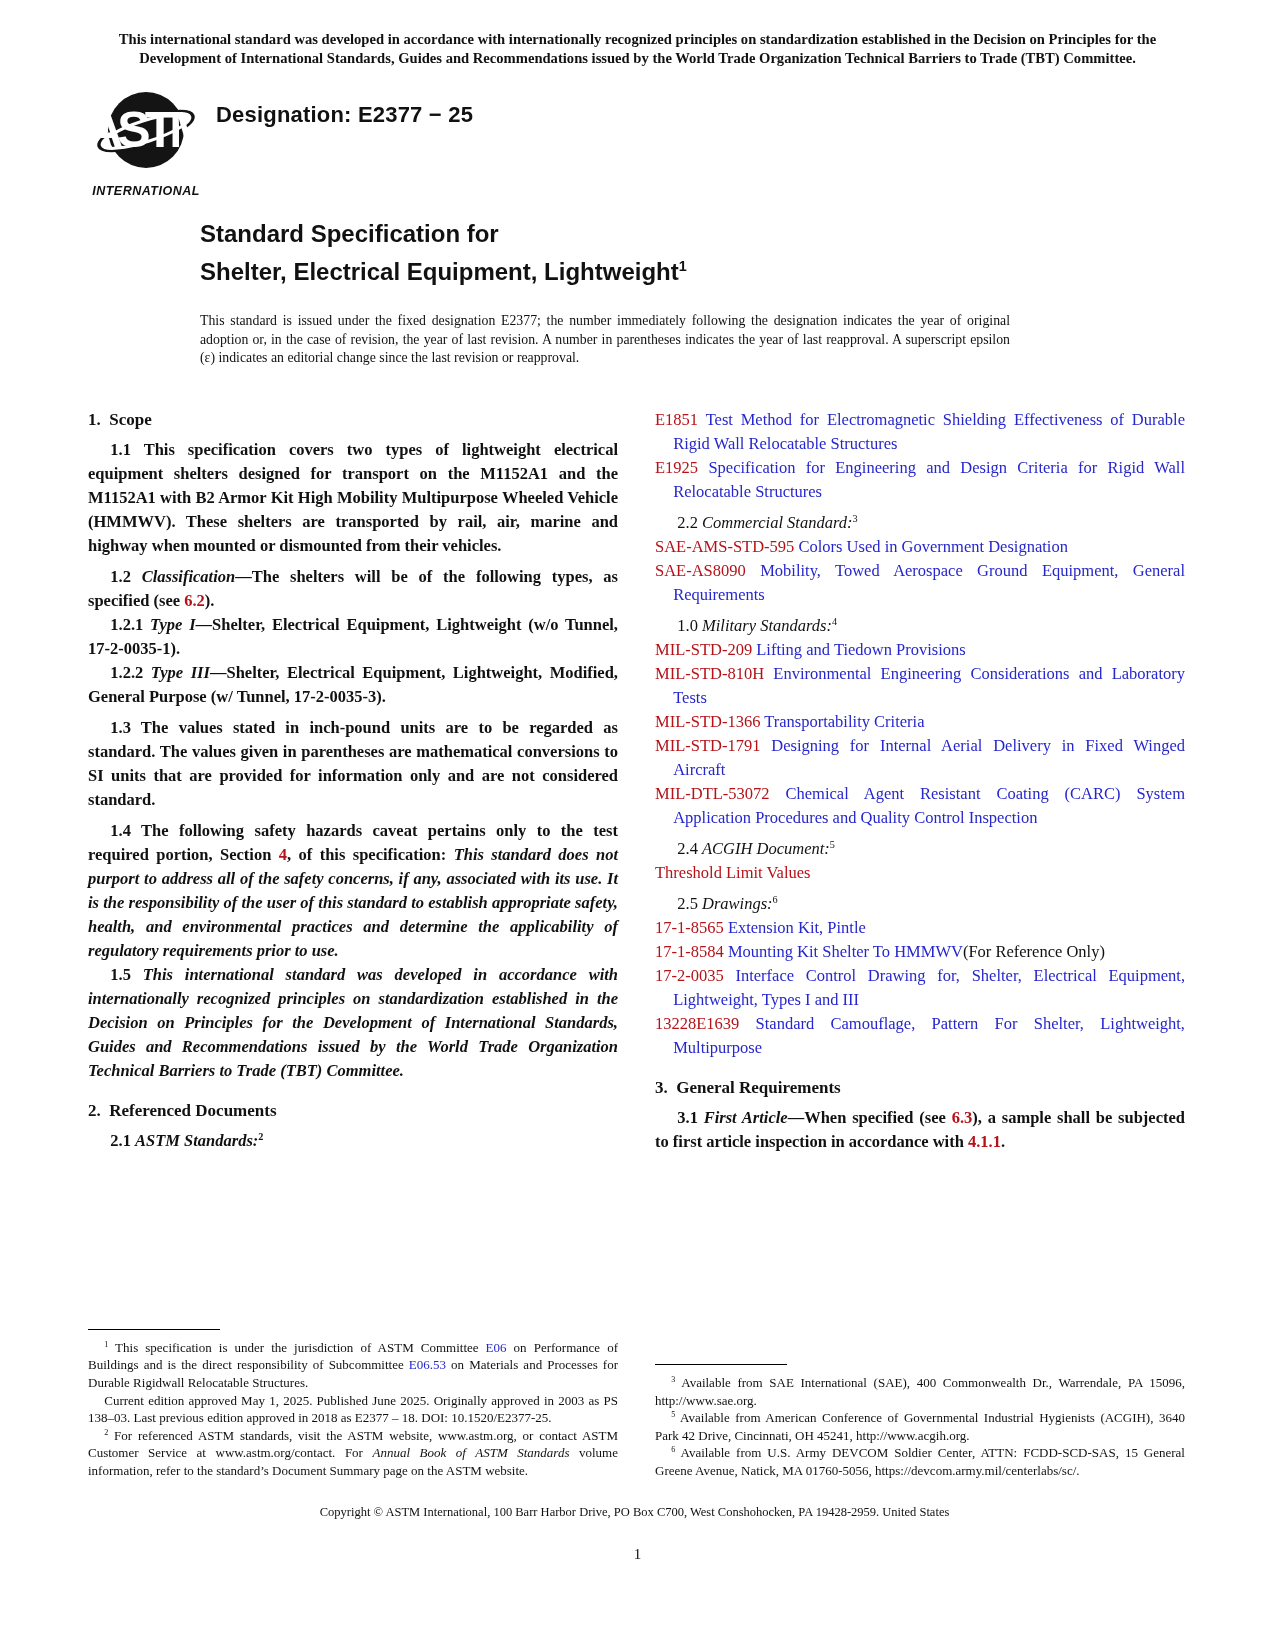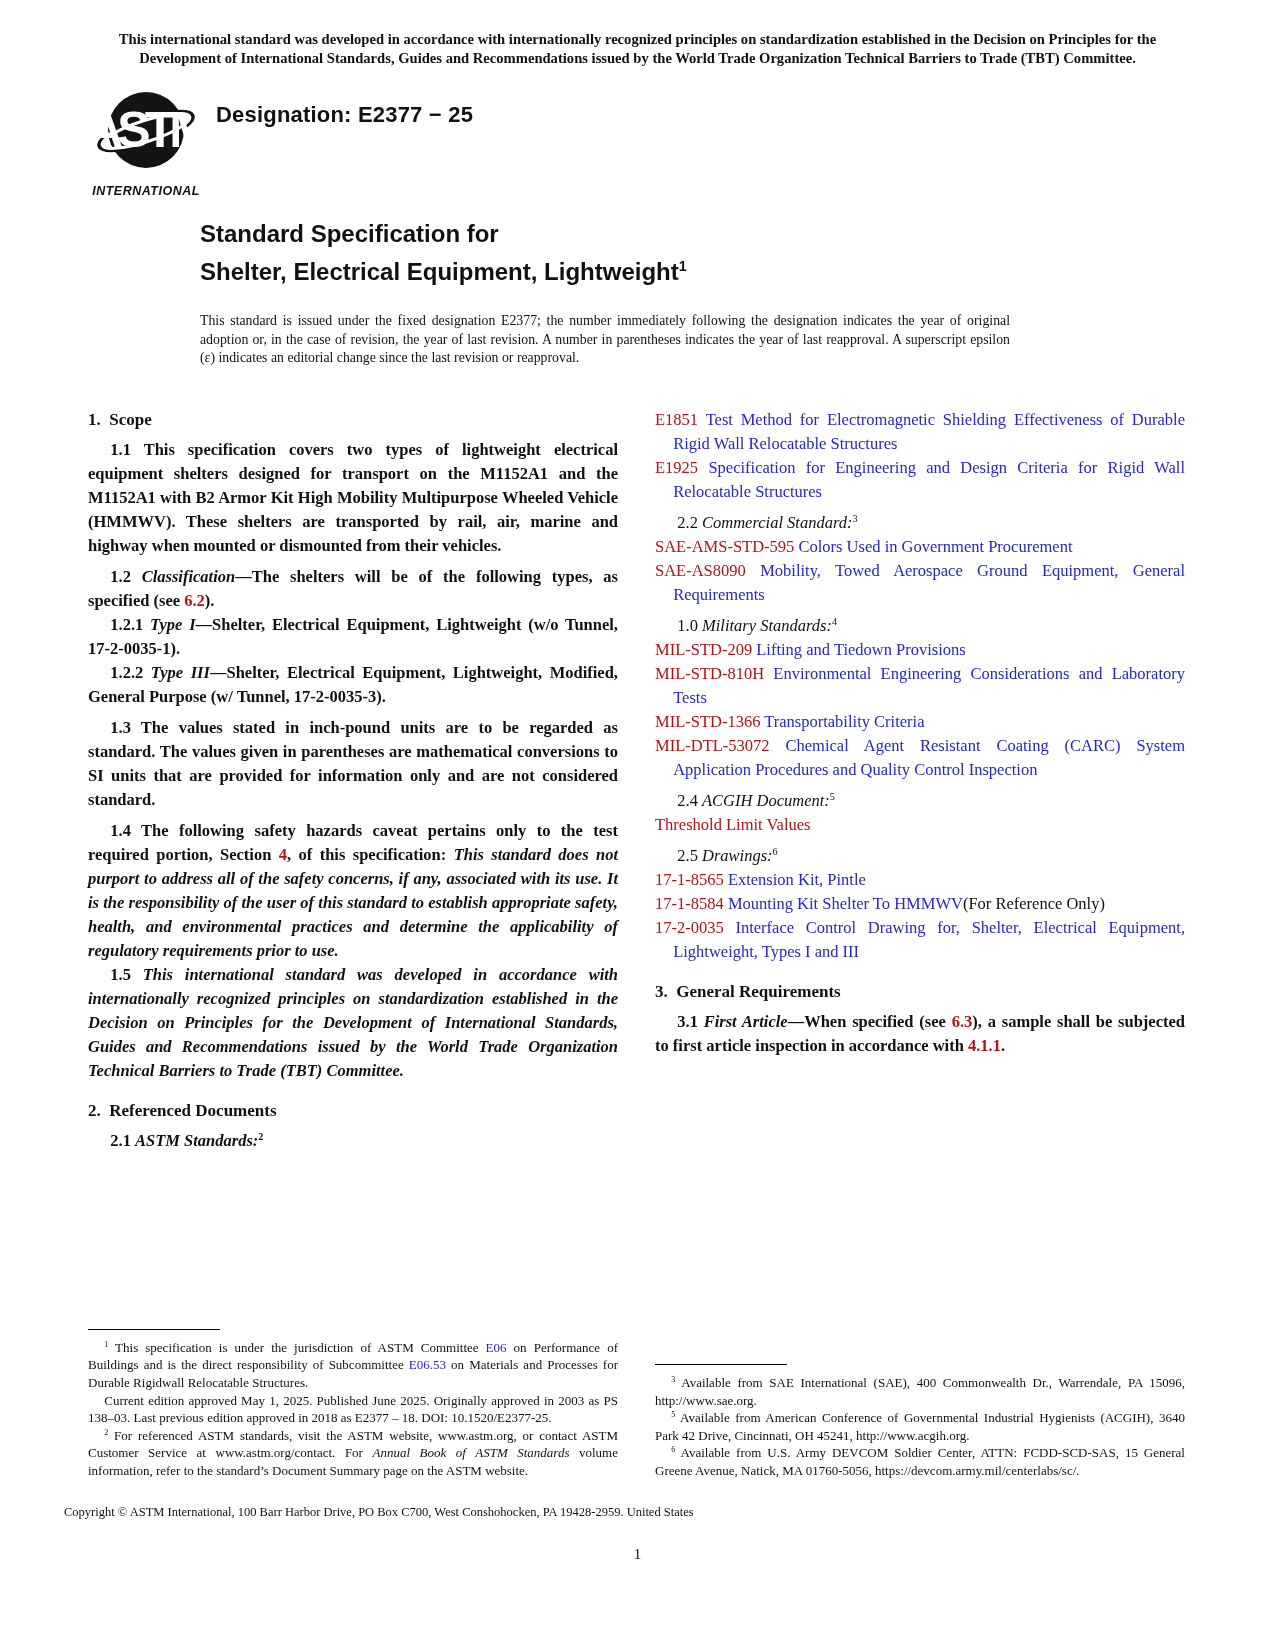--- a/index.html
+++ b/index.html
@@ -67,21 +67,21 @@
   }
   p.tlv { font-size:16.5px; line-height:24px; margin:0; }
 
   .footnotes { margin-top:auto; }
   .fnrule { width:132px; border-top:1.6px solid #000; margin:0 0 9px 0; }
   .footnotes p {
     font-size:13px; line-height:17.6px; margin:0; text-align:justify; text-indent:1.25em;
   }
 
   .footer {
-    margin:24px 90px 0 64px; font-size:12.5px; line-height:16px;
+    margin:24px 90px 0 84px; font-size:12.5px; line-height:16px;text-align:center;
   }
   .pagenum { text-align:center; font-size:15px; margin-top:26px; }
 </style>
 </head>
 <body>
 
 <div class="page">
 
   <div class="topnote">This international standard was developed in accordance with internationally recognized principles on standardization established in the Decision on Principles for the Development of International Standards, Guides and Recommendations issued by the World Trade Organization Technical Barriers to Trade (TBT) Committee.</div>
 
@@ -136,39 +136,41 @@
       </div>
     </div>
 
     <div class="col">
 
       <p class="ref"><span class="red">E1851</span> <span class="blue">Test Method for Electromagnetic Shielding Effectiveness of Durable Rigid Wall Relocatable Structures</span></p>
       <p class="ref"><span class="red">E1925</span> <span class="blue">Specification for Engineering and Design Criteria for Rigid Wall Relocatable Structures</span></p>
 
       <p class="subhead"><span>2.2 </span><span class="it">Commercial Standard:</span><sup class="fnref">3</sup></p>
 
-      <p class="ref"><span class="red">SAE-AMS-STD-595</span> <span class="blue">Colors Used in Government Procurement</span></p>
+      <p class="ref"><span class="red">SAE-AMS-STD-595</span> <span class="blue">Colors Used in Government Designation</span></p>
       <p class="ref"><span class="red">SAE-AS8090</span> <span class="blue">Mobility, Towed Aerospace Ground Equipment, General Requirements</span></p>
 
       <p class="subhead"><span>1.0 </span><span class="it">Military Standards:</span><sup class="fnref">4</sup></p>
 
       <p class="ref"><span class="red">MIL-STD-209</span> <span class="blue">Lifting and Tiedown Provisions</span></p>
       <p class="ref"><span class="red">MIL-STD-810H</span> <span class="blue">Environmental Engineering Considerations and Laboratory Tests</span></p>
       <p class="ref"><span class="red">MIL-STD-1366</span> <span class="blue">Transportability Criteria</span></p>
+      <p class="ref"><span class="red">MIL-STD-1791</span> <span class="blue">Designing for Internal Aerial Delivery in Fixed Winged Aircraft</span></p>
       <p class="ref"><span class="red">MIL-DTL-53072</span> <span class="blue">Chemical Agent Resistant Coating (CARC) System Application Procedures and Quality Control Inspection</span></p>
 
       <p class="subhead"><span>2.4 </span><span class="it">ACGIH Document:</span><sup class="fnref">5</sup></p>
 
       <p class="tlv red">Threshold Limit Values</p>
 
       <p class="subhead"><span>2.5 </span><span class="it">Drawings:</span><sup class="fnref">6</sup></p>
 
       <p class="ref"><span class="red">17-1-8565</span> <span class="blue">Extension Kit, Pintle</span></p>
       <p class="ref"><span class="red">17-1-8584</span> <span class="blue">Mounting Kit Shelter To HMMWV</span><span>(For Reference Only)</span></p>
       <p class="ref"><span class="red">17-2-0035</span> <span class="blue">Interface Control Drawing for, Shelter, Electrical Equipment, Lightweight, Types I and III</span></p>
+      <p class="ref"><span class="red">13228E1639</span> <span class="blue">Standard Camouflage, Pattern For Shelter, Lightweight, Multipurpose</span></p>
 
       <h2 class="sect">3.&nbsp;&nbsp;General Requirements</h2>
 
       <p class="body ind"><span>3.1 </span><span class="it">First Article</span><span>—When specified (see </span><span class="red">6.3</span><span>), a sample shall be subjected to first article inspection in accordance with </span><span class="red">4.1.1</span><span>.</span></p>
 
       <div class="footnotes">
         <div class="fnrule"></div>
         <p><sup class="fnref">3</sup><span> Available from SAE International (SAE), 400 Commonwealth Dr., Warrendale, PA 15096, http://www.sae.org.</span></p>
         <p><sup class="fnref">5</sup><span> Available from American Conference of Governmental Industrial Hygienists (ACGIH), 3640 Park 42 Drive, Cincinnati, OH 45241, http://www.acgih.org.</span></p>
         <p><sup class="fnref">6</sup><span> Available from U.S. Army DEVCOM Soldier Center, ATTN: FCDD-SCD-SAS, 15 General Greene Avenue, Natick, MA 01760-5056, https://devcom.army.mil/centerlabs/sc/.</span></p>

